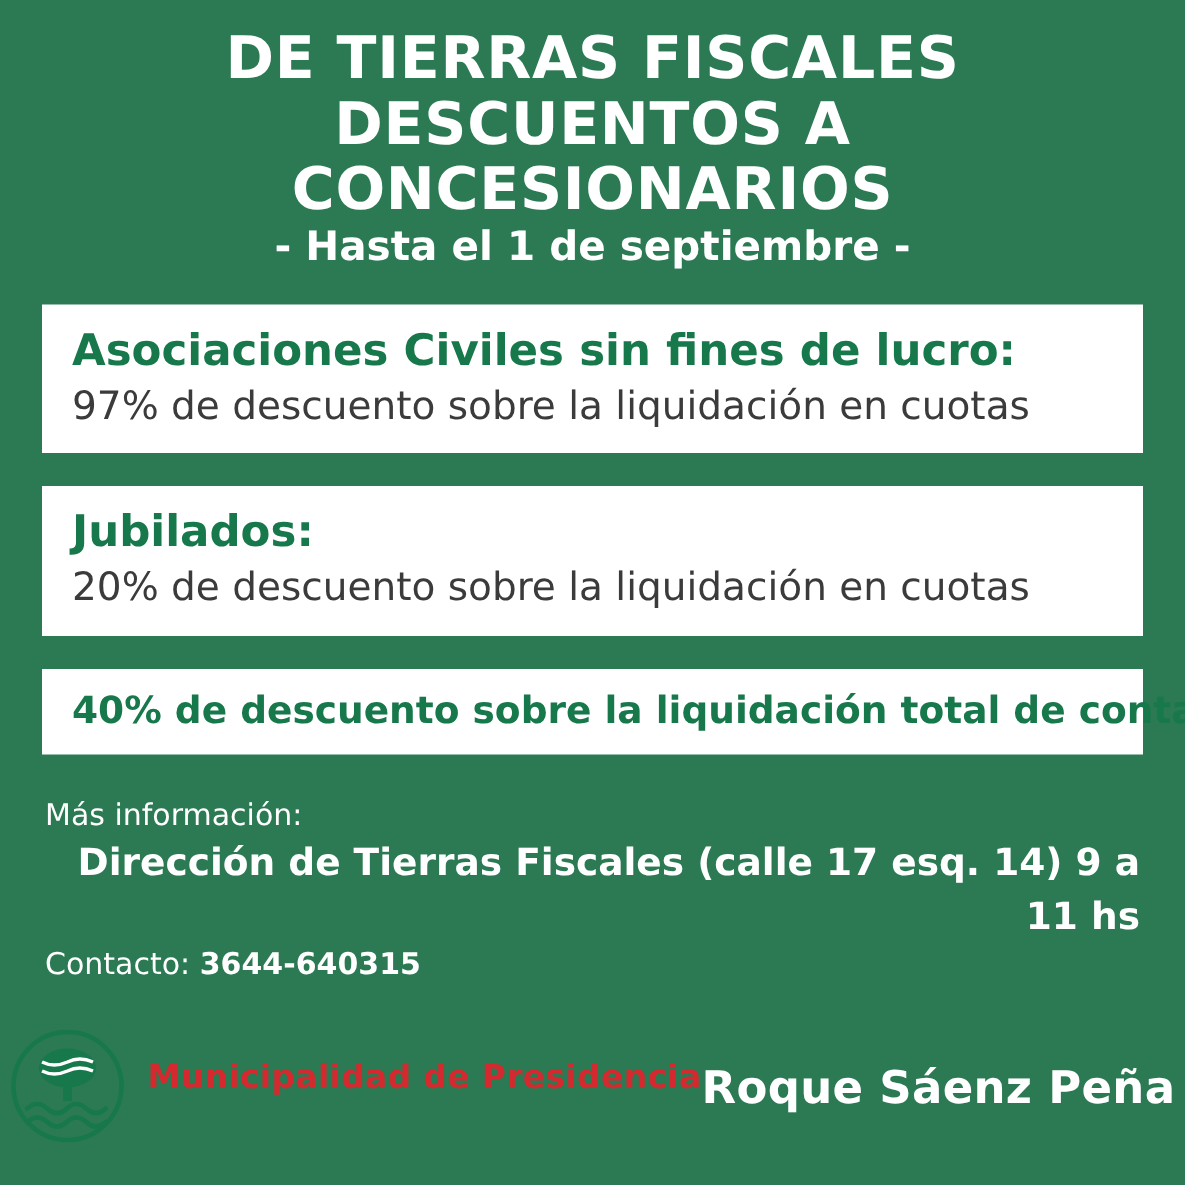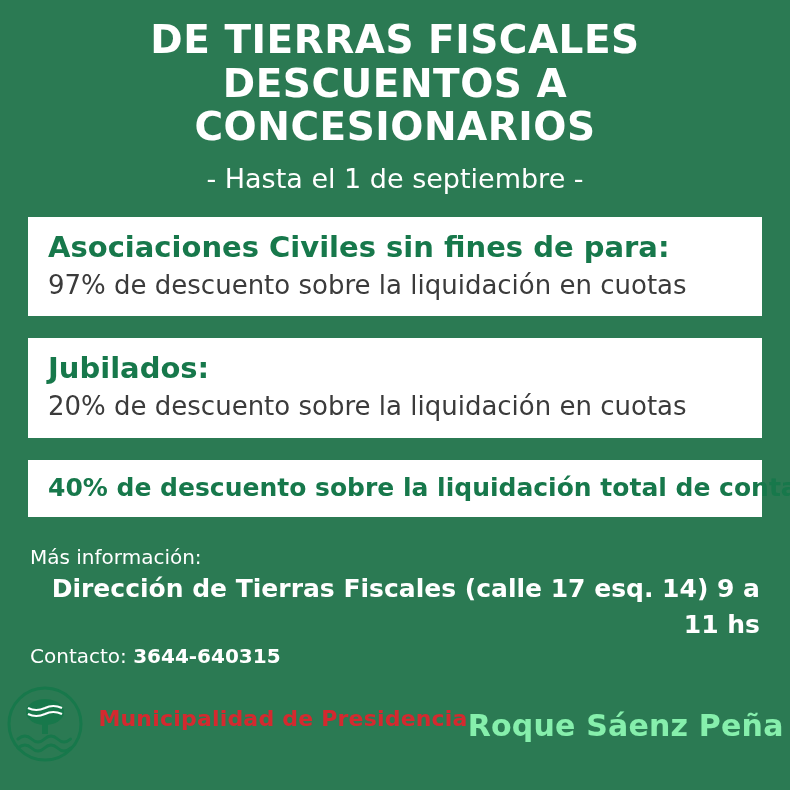--- a/index.html
+++ b/index.html
@@ -29,22 +29,21 @@
     color:#ffffff;
     font-weight:bold;
     font-size:39px;
     line-height:1.12;
     letter-spacing:0.5px;
   }
   .subtitle {
     color:#ffffff;
     font-size:27px;
     line-height:1.2;
-    margin-top:14px;
-    font-weight:400;
+    font-weight:700;
   }
   
   .cards {
     width:100%;
     padding:0 28px;
     margin-top:22px;
   }
   .card {
     background:#ffffff;
     width:100%;
@@ -113,21 +112,21 @@
     display:flex;
     line-height:1;
   }
   .logo-top {
     color:#d4292f;
     font-weight:bold;
     font-size:22px;
     letter-spacing:0.2px;
   }
   .logo-bottom {
-    color:#86efac;
+    color:#ffffff;
     font-weight:bold;
     font-size:30px;
     margin-top:3px;
     letter-spacing:0.2px;
   }
 </style>
 </head>
 <body>
 
 <div class="poster">
@@ -136,21 +135,21 @@
     <div class="title">
       <div>DE TIERRAS FISCALES</div>
       <div>DESCUENTOS A CONCESIONARIOS</div>
     </div>
     <div class="subtitle">- Hasta el 1 de septiembre -</div>
   </div>
 
   <div class="cards">
 
     <div class="card">
-      <div class="card-heading">Asociaciones Civiles sin fines de para:</div>
+      <div class="card-heading">Asociaciones Civiles sin fines de lucro:</div>
       <div class="card-line">97% de descuento sobre la liquidación en cuotas</div>
     </div>
 
     <div class="card">
       <div class="card-heading">Jubilados:</div>
       <div class="card-line">20% de descuento sobre la liquidación en cuotas</div>
     </div>
 
     <div class="card single">
       <div class="card-strong">40% de descuento sobre la liquidación total de contado</div>

